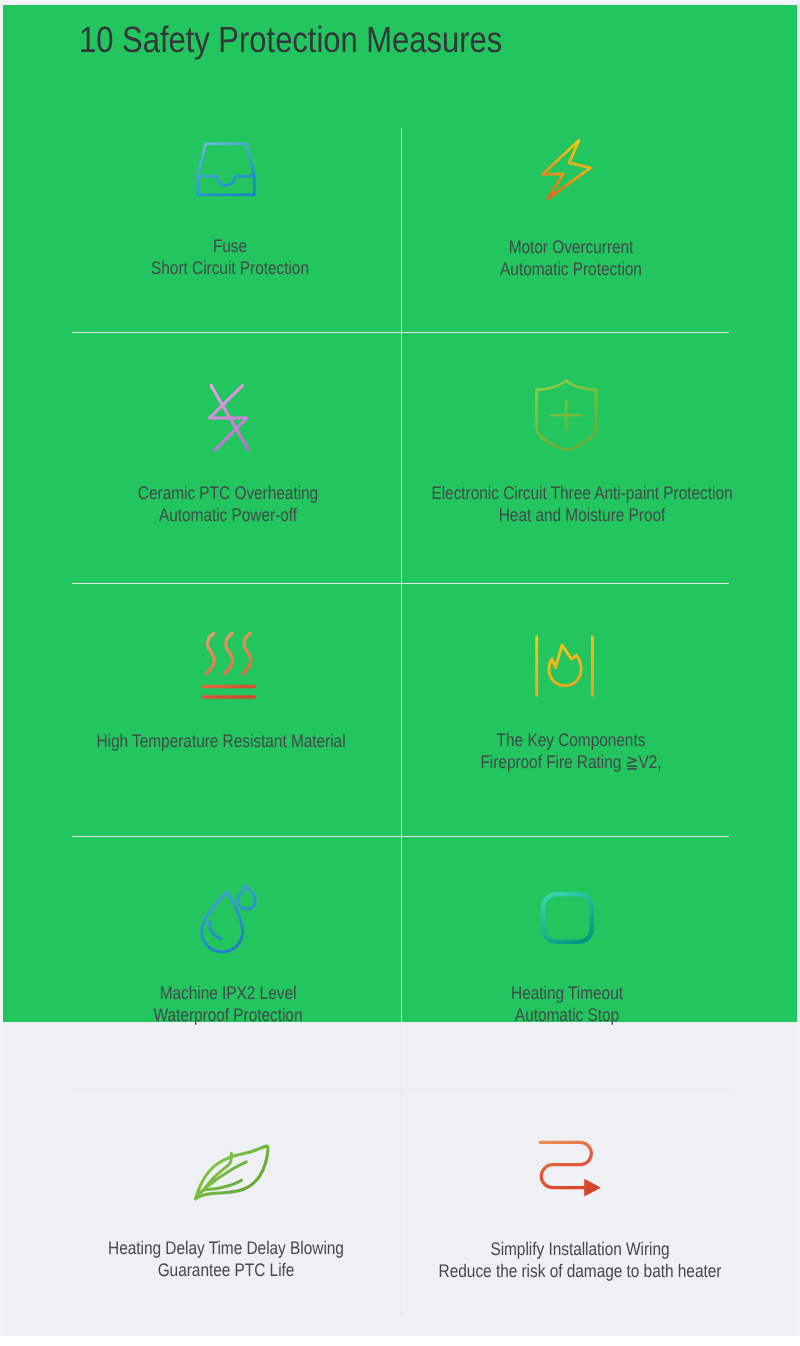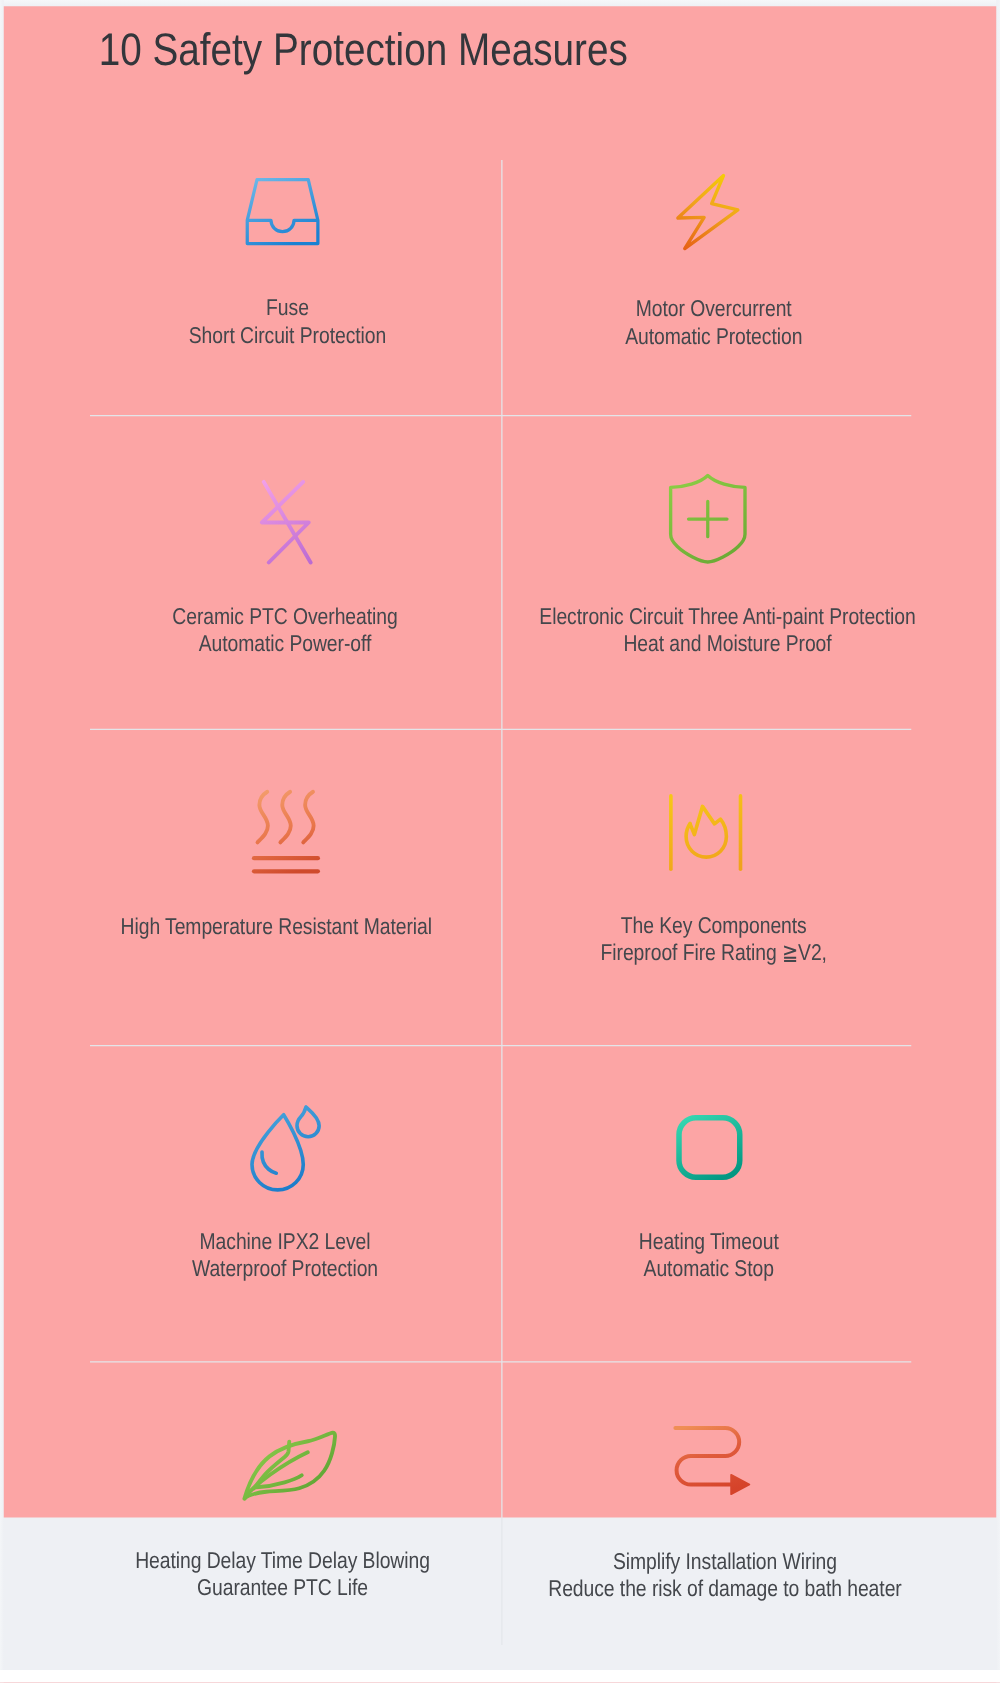--- a/index.html
+++ b/index.html
@@ -5,21 +5,21 @@
   html,body{margin:0;padding:0;}
   body{
     width:800px;height:1346px;
     background:#eef0f4;
     font-family:"Liberation Sans",sans-serif;
     overflow:hidden;
     position:relative;
     -webkit-font-smoothing:antialiased;
     text-rendering:geometricPrecision;
   }
-  .page{position:absolute;left:0;top:0;width:800px;height:1214px;background:#fca5a5;}
+  .page{position:absolute;left:0;top:0;width:800px;height:1022px;background:#22c55e;}
   .edge-left{position:absolute;left:0;top:0;width:3px;height:1346px;
              background:linear-gradient(to right,#f4f6f8,#eef0f4);}
   .edge-right{position:absolute;right:0;top:0;width:3px;height:1346px;
               background:linear-gradient(to left,#f2f4f7,#eef0f4);}
   .edge-top{position:absolute;left:0;top:0;width:800px;height:5px;
             background:linear-gradient(to bottom,#f6f7f9,#eef0f4);}
   .edge-bottom{position:absolute;left:0;top:1336px;width:800px;height:10px;background:#ffffff;}
   .title{
     position:absolute;left:79px;top:22px;
     font-size:36.5px;font-weight:400;color:#33363b;

